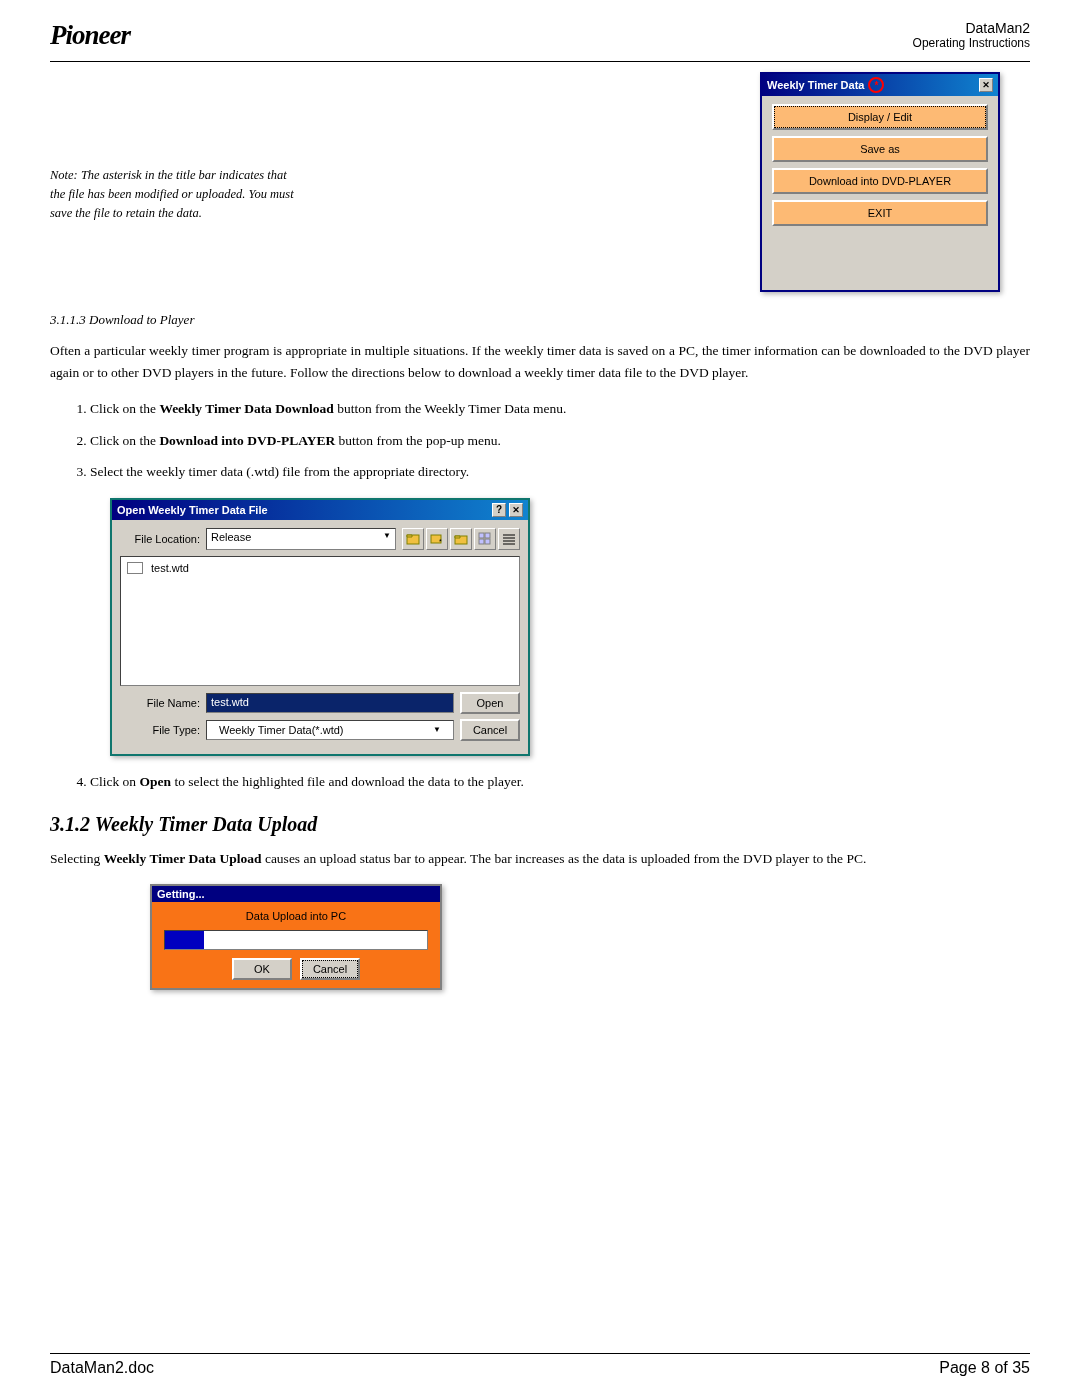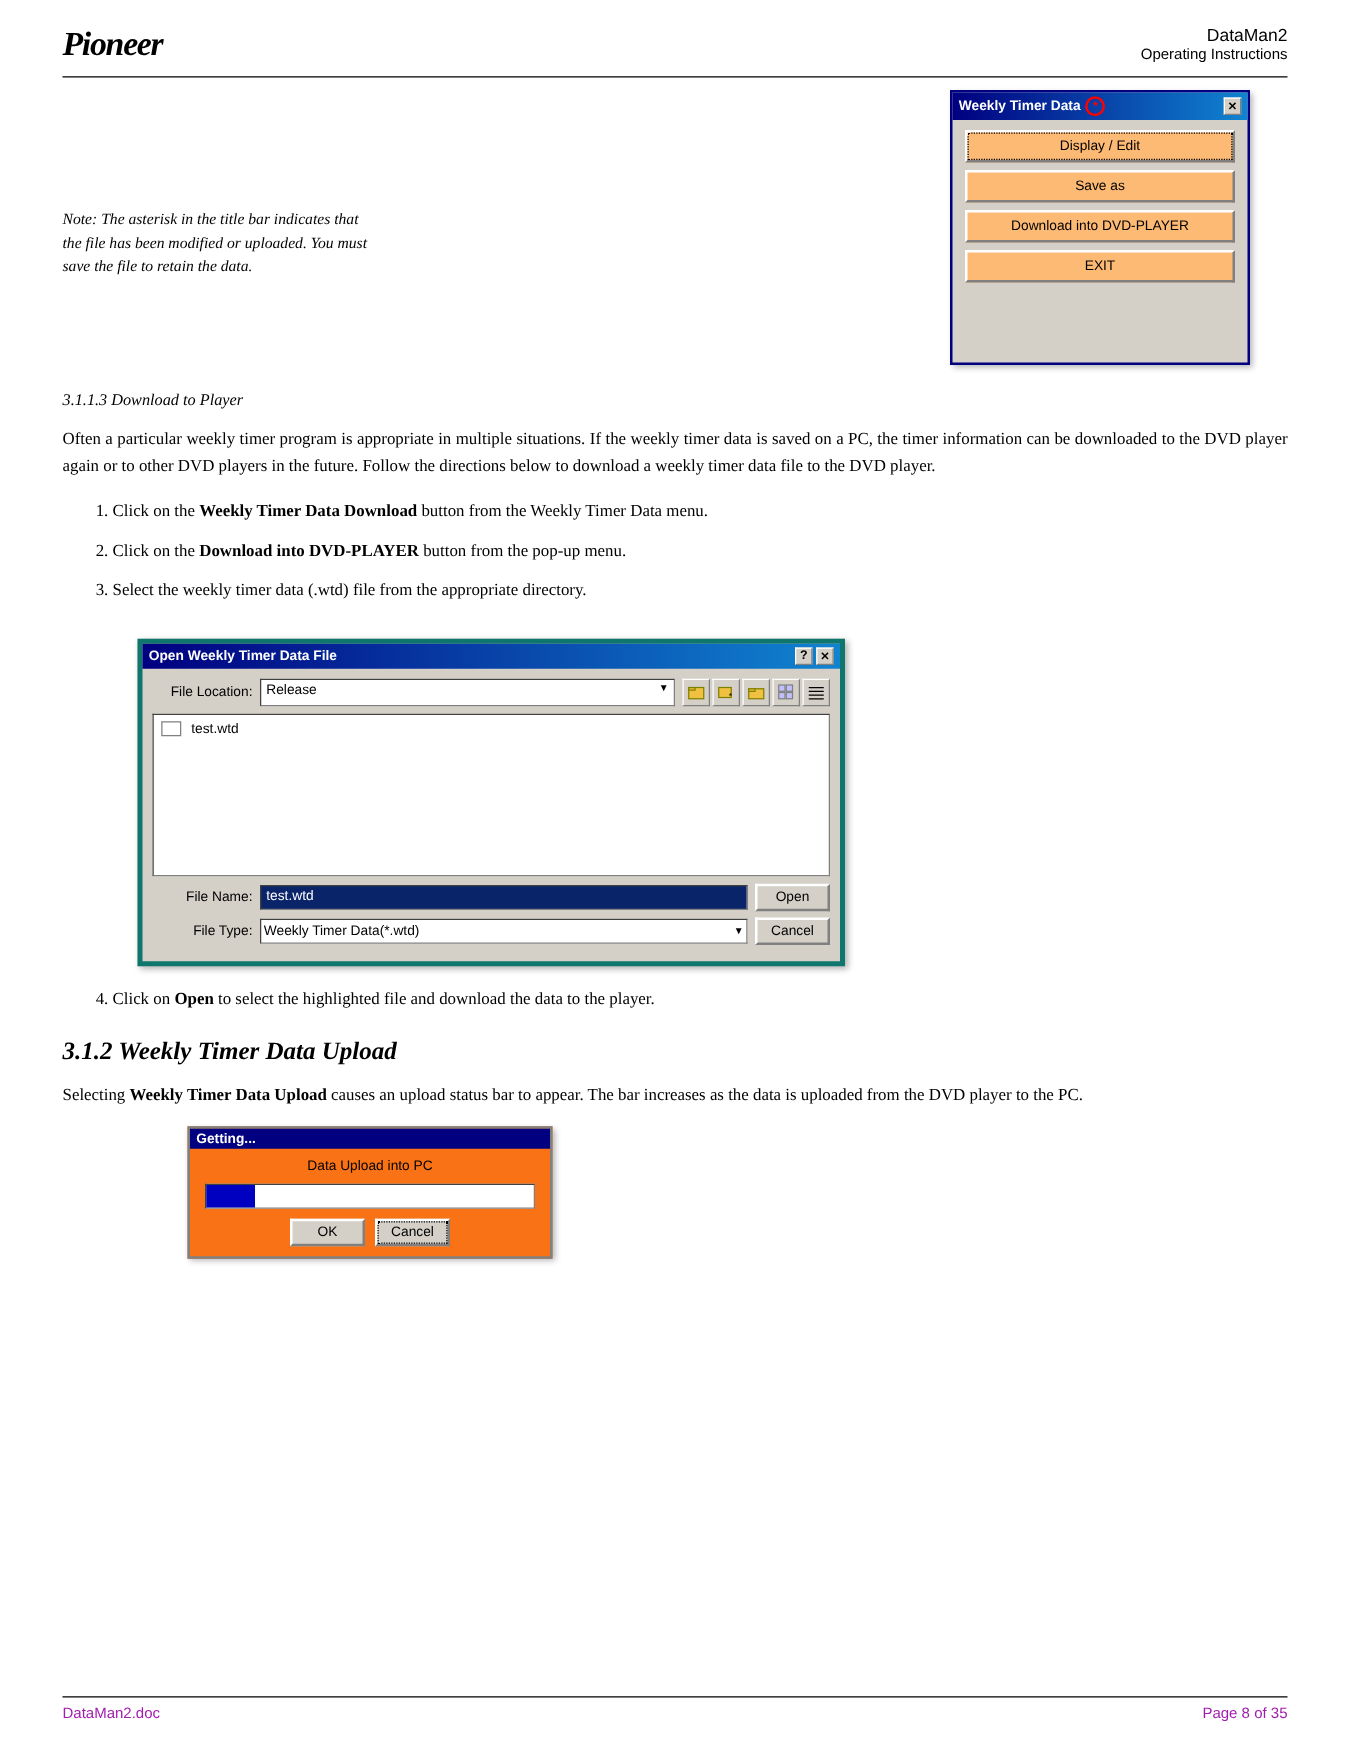--- a/index.html
+++ b/index.html
@@ -175,26 +175,26 @@
       font-size: 13.5px;
       line-height: 1.6;
       margin-bottom: 10px;
       font-family: 'Times New Roman', Times, serif;
       text-align: justify;
     }
     .bold { font-weight: bold; }
 
     
     .file-dialog {
-      width: 566px;
-      border: 4px solid #0f766e;
+      width: 420px;
+      border: 2px solid #0f766e;
       background: #d4d0c8;
       font-family: 'MS Sans Serif', Arial, sans-serif;
       font-size: 11px;
-      margin: 28px auto 15px 60px;
+      margin: 15px auto 15px 60px;
       box-shadow: 2px 2px 5px rgba(0,0,0,0.3);
     }
     .file-dialog .win-titlebar {
       background: linear-gradient(to right, #000080, #1084d0);
     }
     .file-dialog-body {
       padding: 8px;
     }
     .file-loc-row {
       display: flex;
@@ -279,21 +279,21 @@
       font-size: 11px;
       font-family: 'MS Sans Serif', Arial, sans-serif;
     }
     .file-type-dropdown {
       flex: 1;
       height: 20px;
       background: #fff;
       border: 1px solid #808080;
       border-top-color: #404040;
       border-left-color: #404040;
-      padding: 2px 2px;
+      padding: 2px 12px;
       font-size: 11px;
       display: flex;
       align-items: center;
       justify-content: space-between;
     }
     .file-btn {
       width: 60px;
       height: 22px;
       background: #d4d0c8;
       border: 2px solid;
@@ -384,23 +384,23 @@
     }
 
     
     .footer {
       position: absolute;
       bottom: 20px;
       left: 50px;
       right: 50px;
       display: flex;
       justify-content: space-between;
-      font-size: 12px;
+      font-size: 16px;
       font-family: Arial, sans-serif;
-      color: #a21caf;
+      color: #000000;
       border-top: 1px solid #000;
       padding-top: 5px;
     }
 
     
     .header-separator {
       border: none;
       border-top: 1px solid #000;
       margin: 0 50px;
     }

